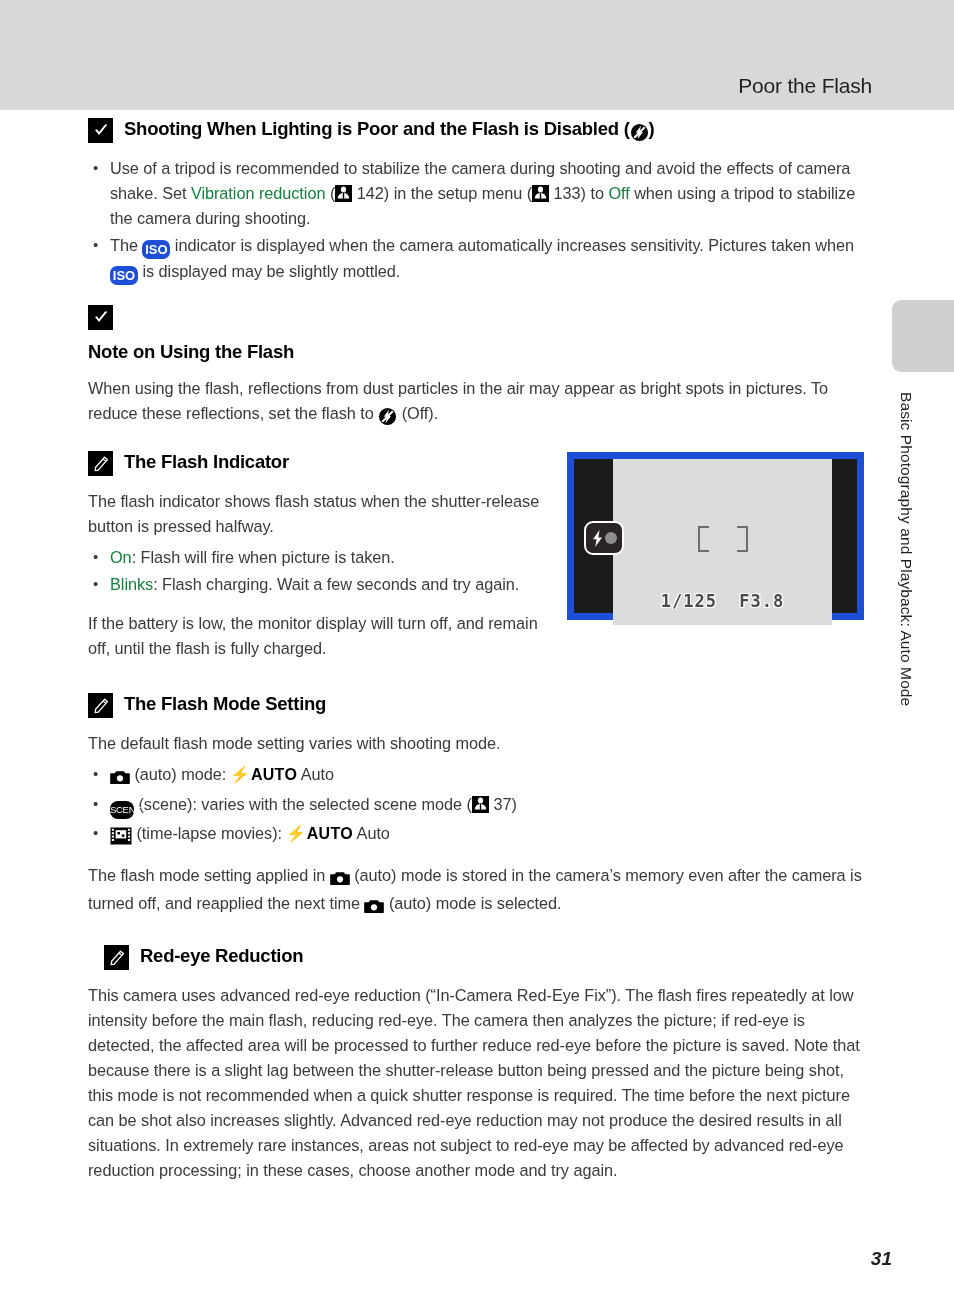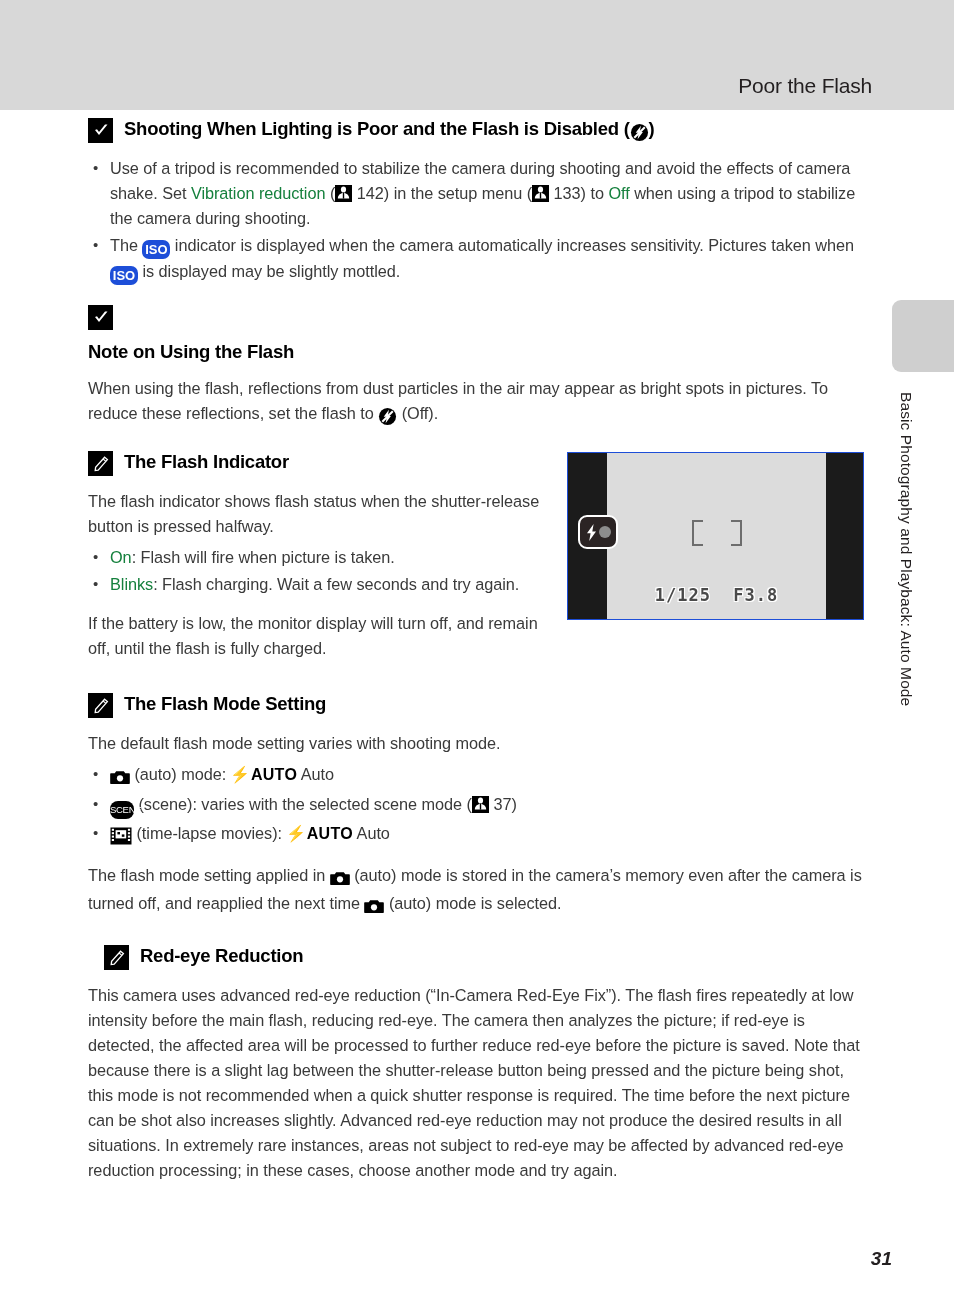--- a/index.html
+++ b/index.html
@@ -188,21 +188,21 @@
   }
 
   
   .monitor {
     position: absolute;
     left: 567px;
     top: 452px;
     width: 297px;
     height: 168px;
     background: #1b1b1b;
-    border: 1px solid #1d4ed8;
+    border: 7px solid #1d4ed8;
     box-sizing: border-box;
   }
   .monitor-screen {
     position: absolute;
     left: 39px;
     top: 0;
     width: 219px;
     height: 166px;
     background: #dcdcdc;
   }

